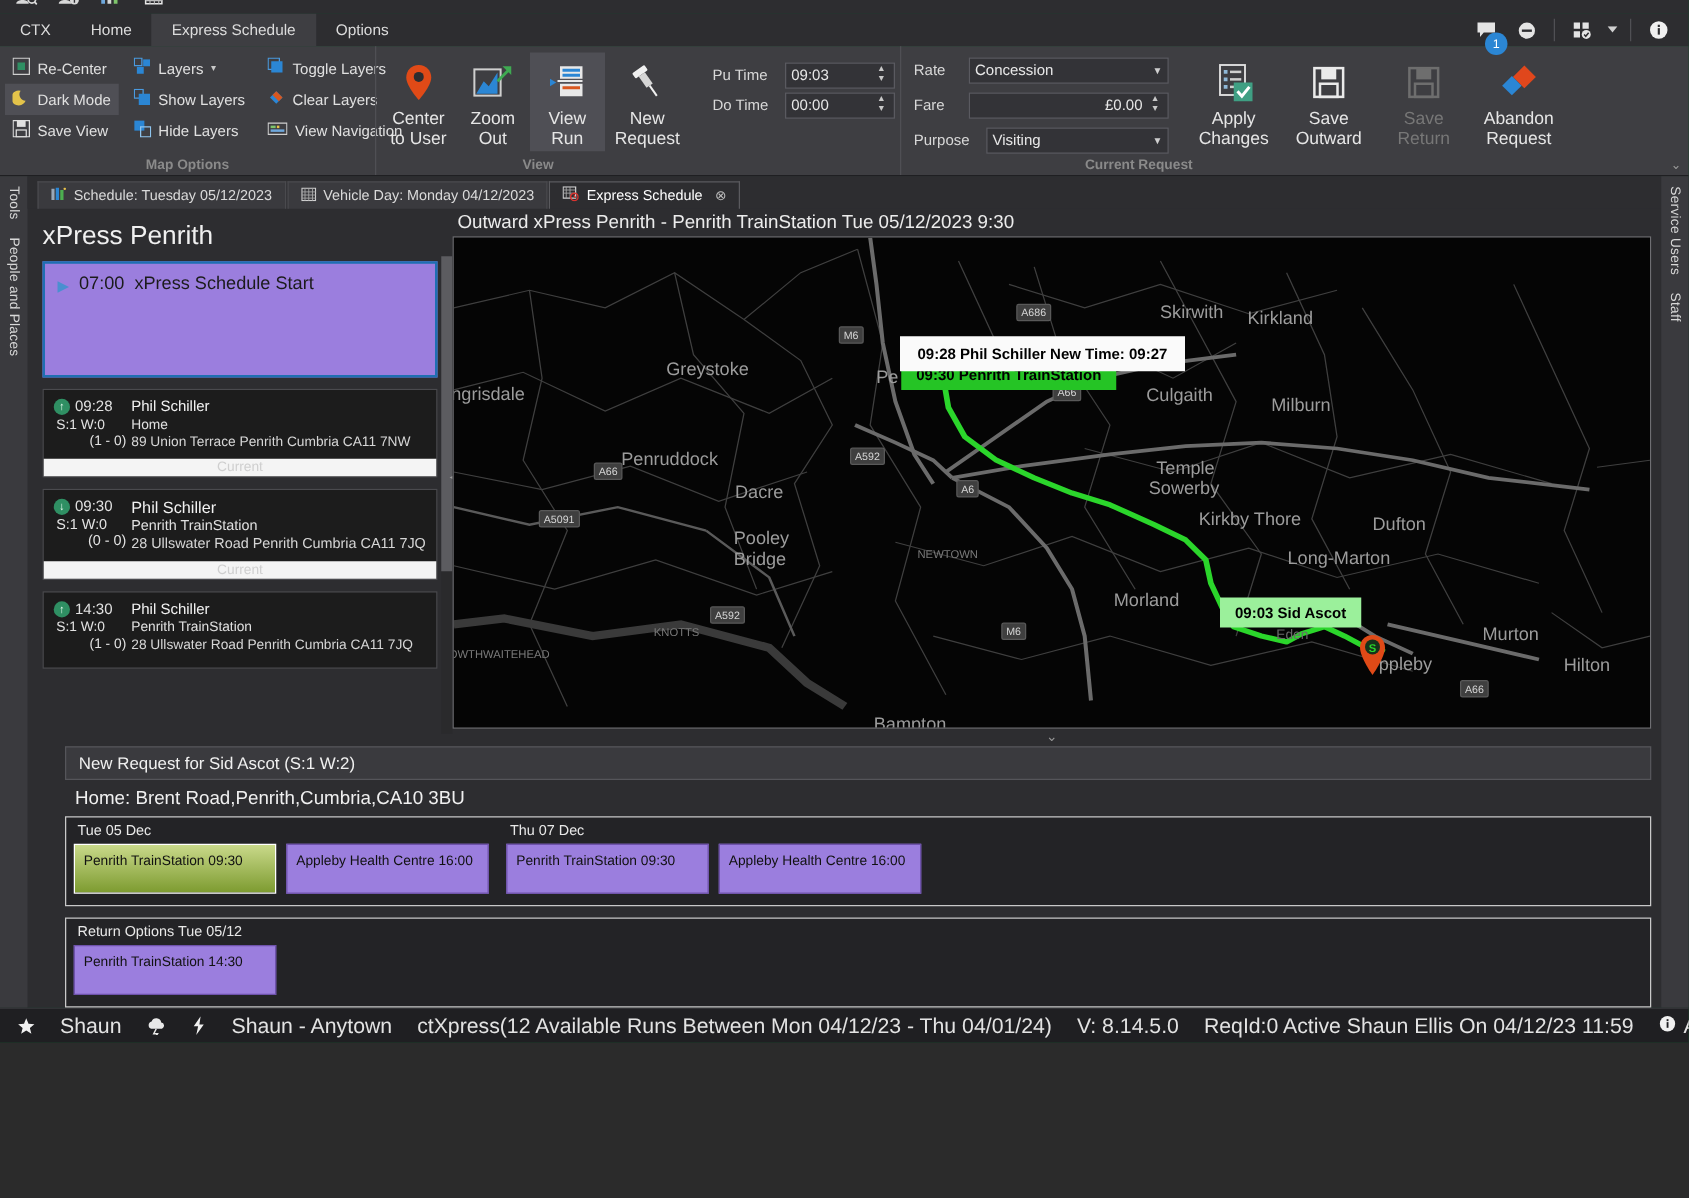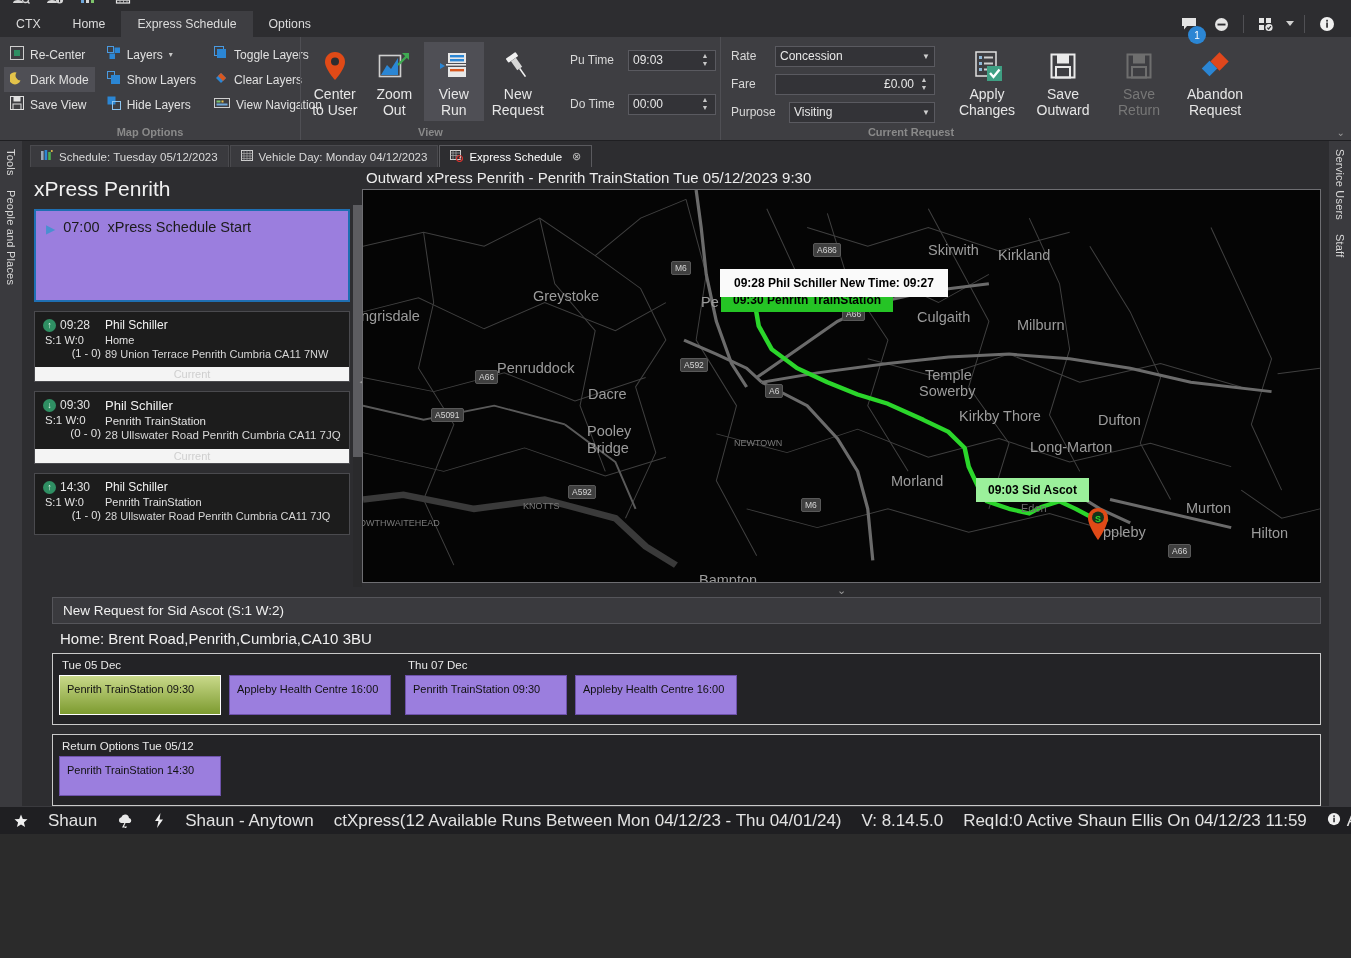--- a/index.html
+++ b/index.html
@@ -510,21 +510,21 @@
               <g transform="rotate(-35 15 15)">
                 <rect x="9" y="2" width="12" height="5" rx="1" fill="#f0f0f0"></rect>
                 <rect x="12" y="7" width="6" height="11" fill="#d6d6d6"></rect>
                 <path d="M15 18 L15 28" stroke="#f0f0f0" stroke-width="1.6"></path>
               </g>
             </svg>
           </span>
           <span>New Request</span>
         </div>
 
-        <div class="rcol" style="margin-left:18px;padding-top:6px;gap:20px">
+        <div class="rcol" style="margin-left:18px;padding-top:6px;gap:0">
           <div class="field-row">
             <span class="field-label">Pu Time</span>
             <div class="txtbox" style="width:88px">
               <span>09:03</span>
               <span class="spin">
                   <span>▲</span>
                   <span>▼</span>
                 </span>
             </div>
           </div>

